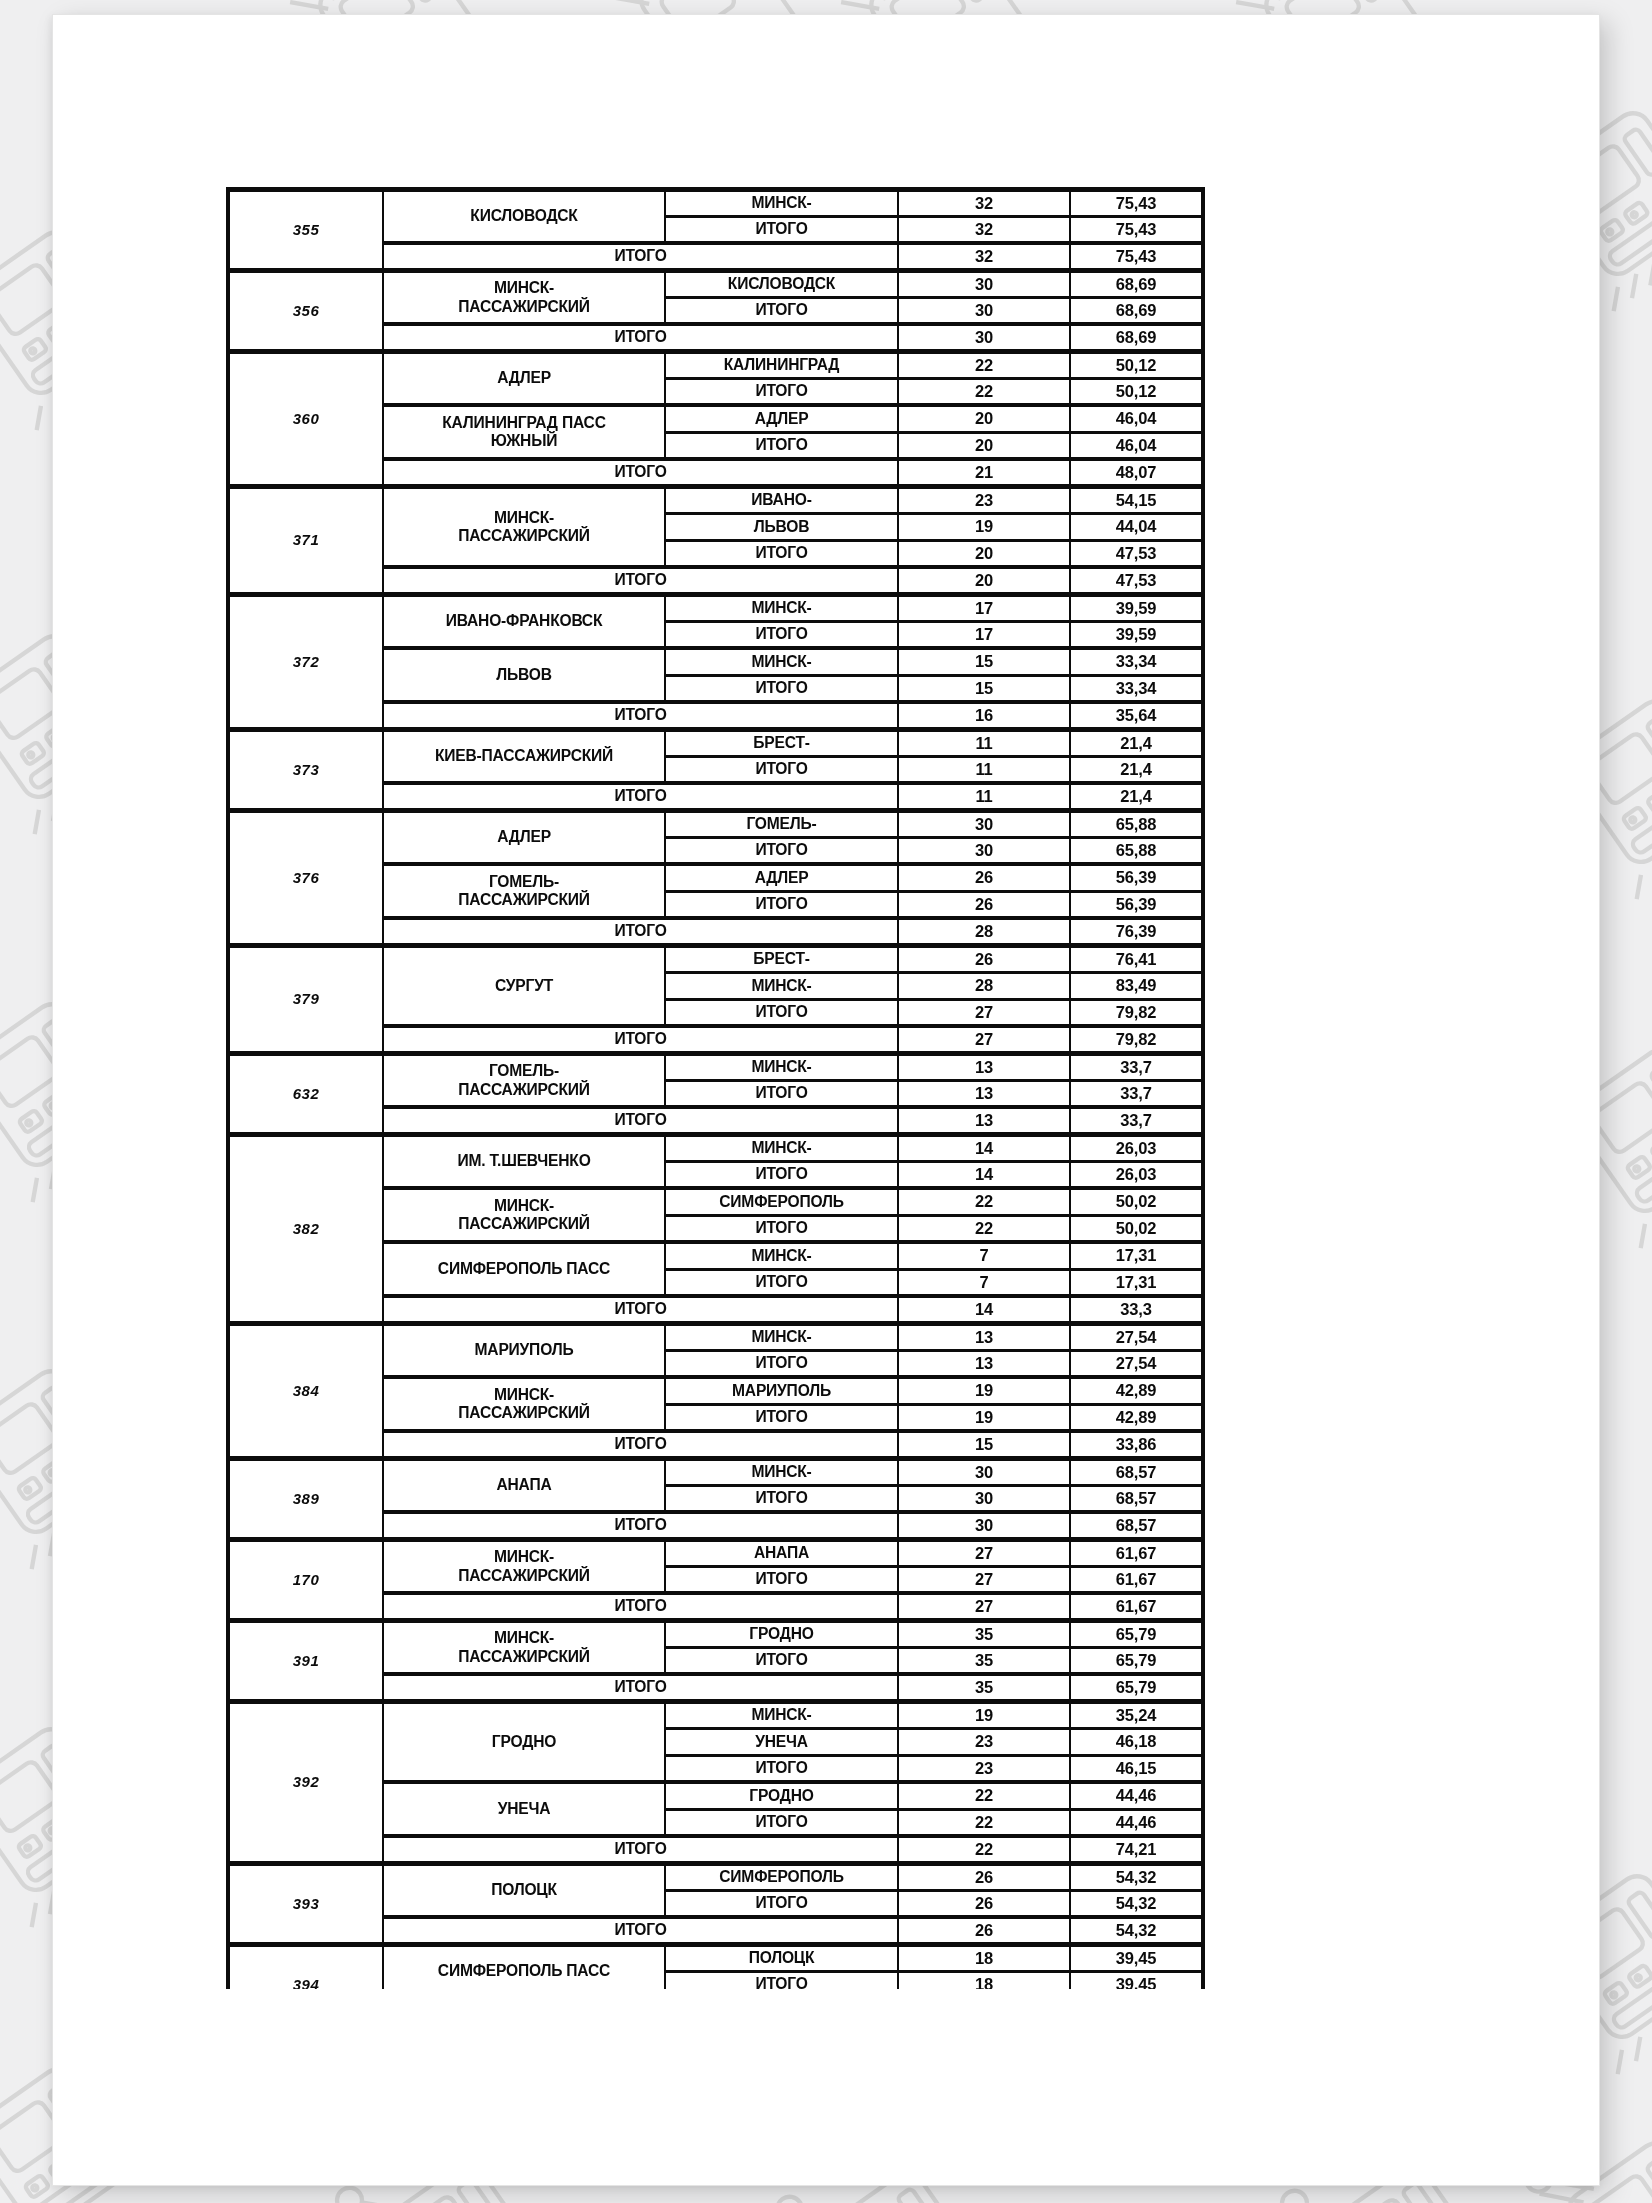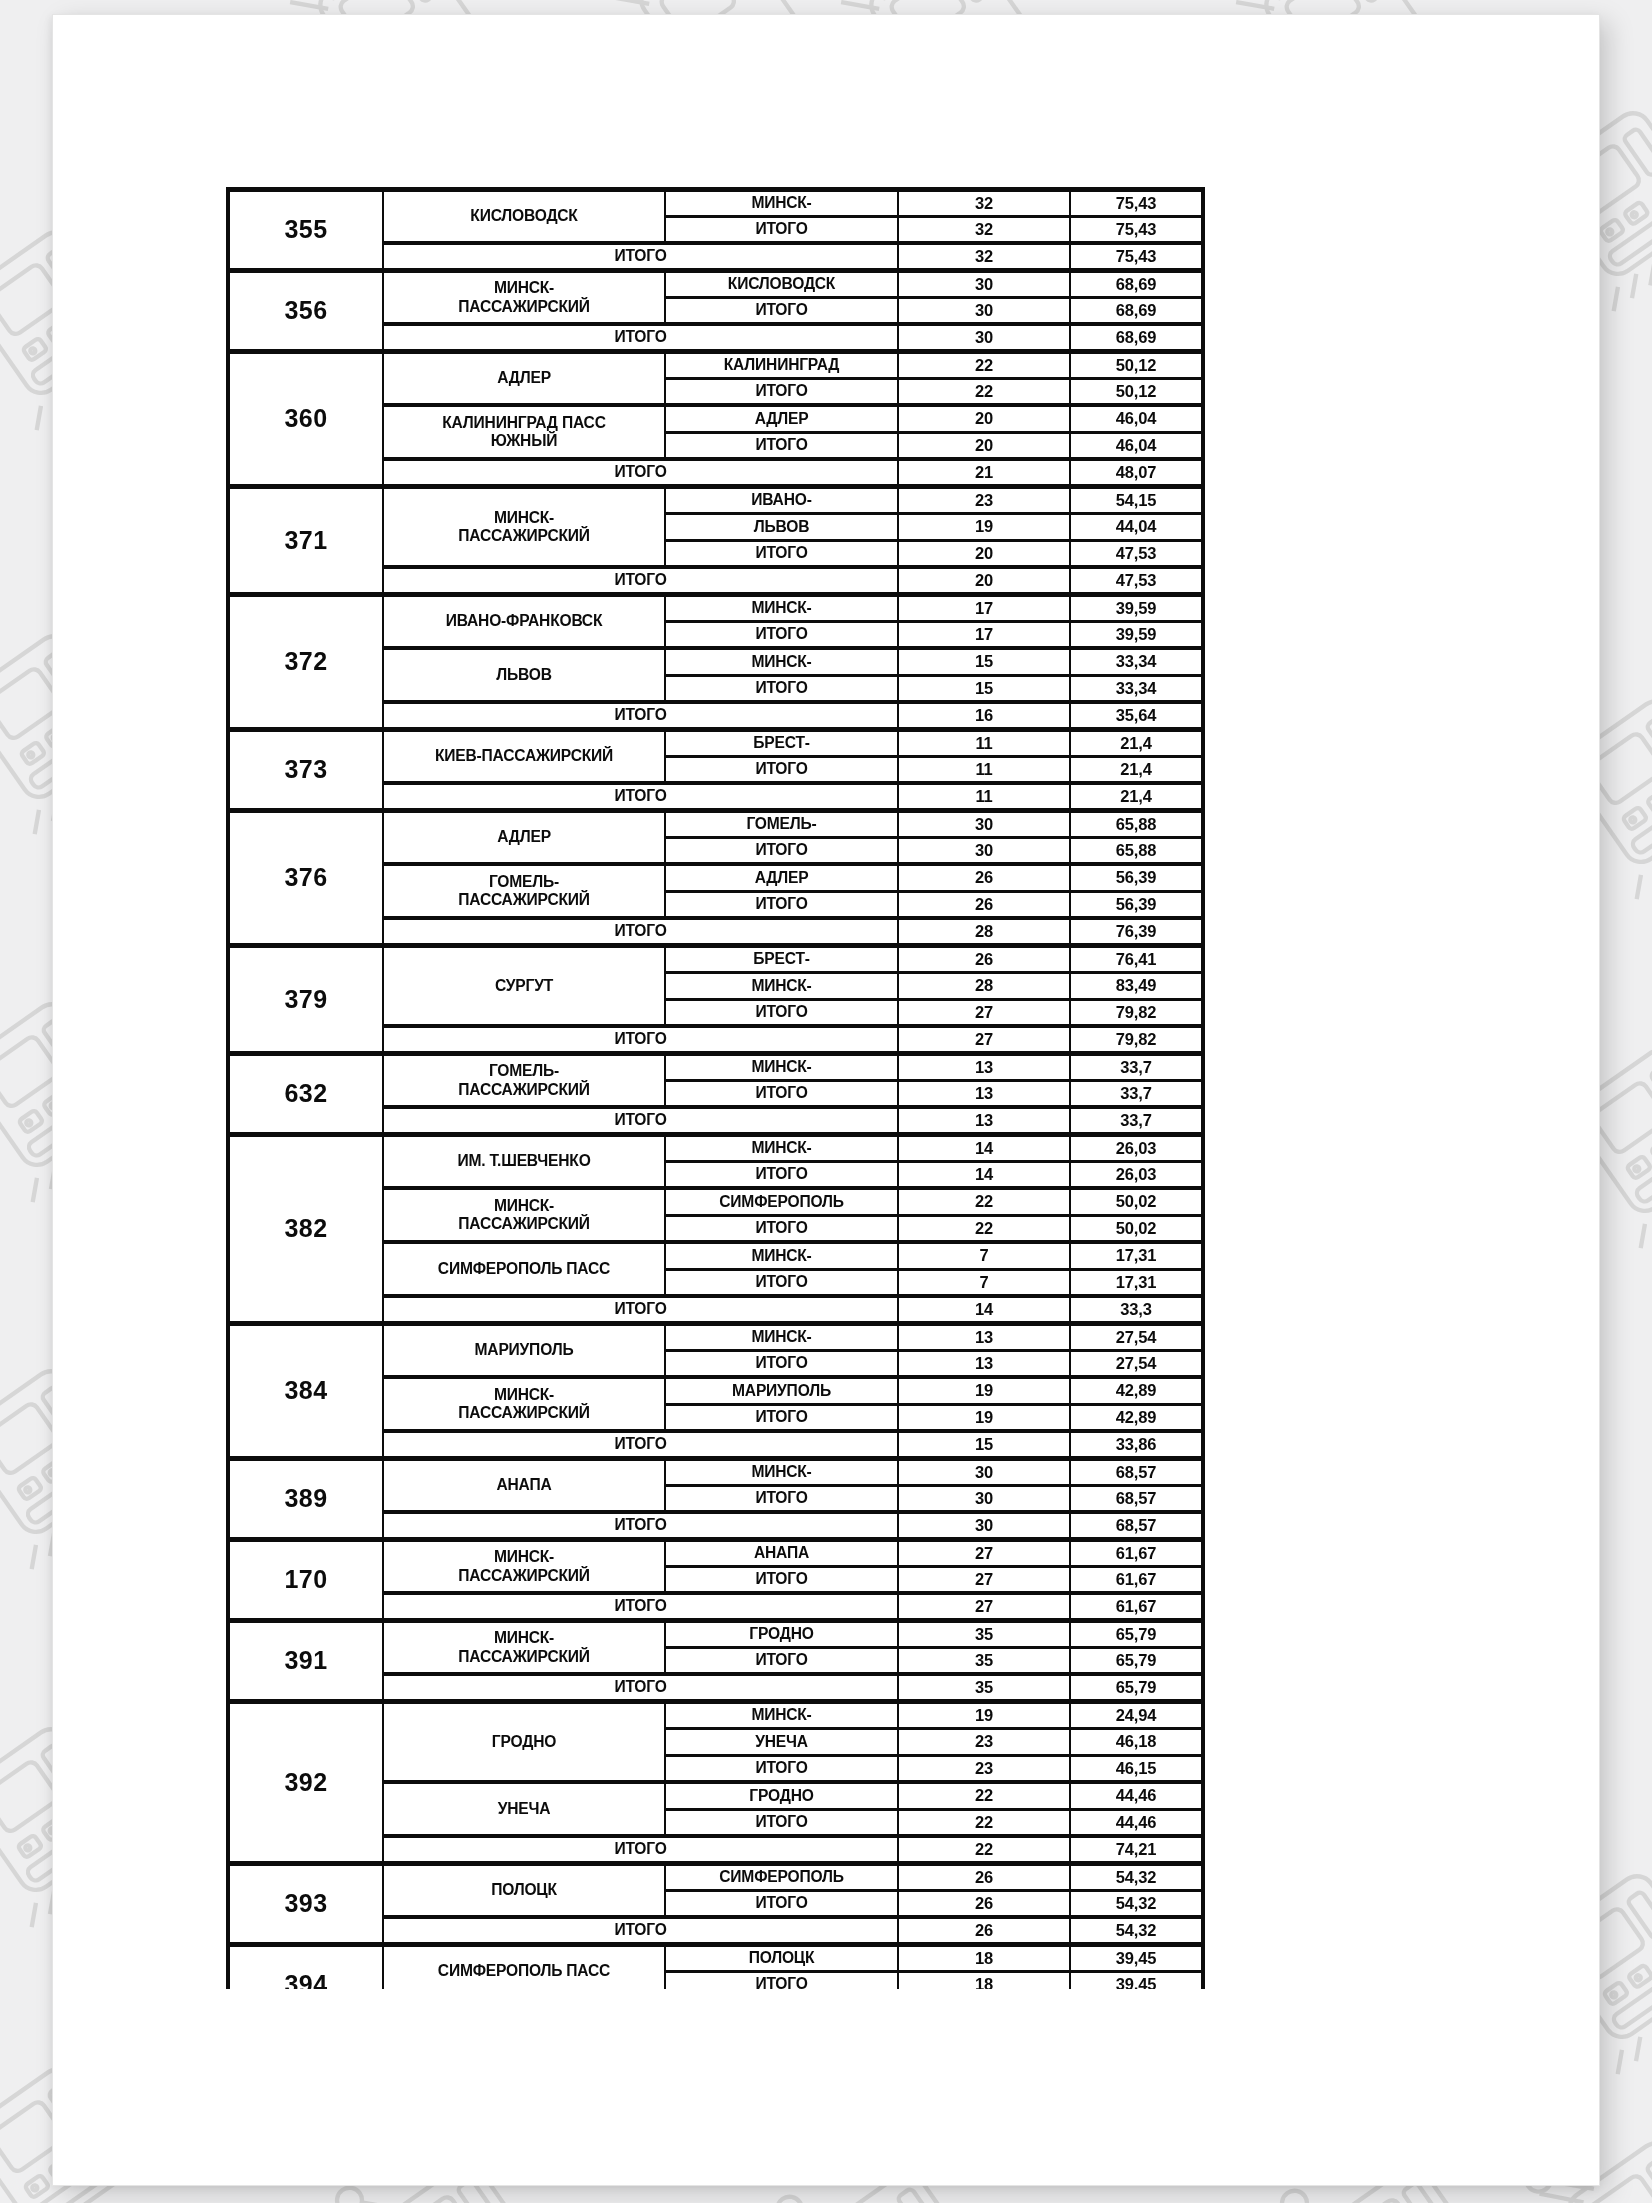--- a/index.html
+++ b/index.html
@@ -14,21 +14,21 @@
         border:0.9px solid #e4e4e4;box-sizing:border-box;}
   
   .table-clip{position:absolute;left:173px;top:172px;width:987px;height:1802px;overflow:hidden;}
   table.traintbl{border-collapse:collapse;table-layout:fixed;width:975px;
         color:#0c0c0c;}
   table.traintbl{border:4.6px solid #0c0c0c;}
   table.traintbl td{border:2.8px solid #0c0c0c;border-top-width:3.7px;border-bottom-width:3.7px;
         padding:0;text-align:center;vertical-align:middle;white-space:pre-line;
         font-weight:bold;font-size:15.6px;line-height:1.18;letter-spacing:-0.2px;overflow:hidden;}
   table.traintbl tr{height:27px;}
-  table.traintbl td.num{font-size:25px;letter-spacing:0.5px;}
+  table.traintbl td.num{font-size:15px;letter-spacing:0.5px;font-style:italic;}
   table.traintbl td.count,table.traintbl td.pct{font-size:16.5px;}
   table.traintbl tr.sec-start td{border-top-width:5.5px;}
   table.traintbl tr.grp-start td{border-top-width:4.6px;}
   .c0{width:155px}.c1{width:282px}.c2{width:233px}.c3{width:172px}.c4{width:133px}
 </style>
 </head>
 <body>
 
 <div class="canvas">
 
@@ -439,21 +439,21 @@
             <tr class="grp-start total-row">
               <td class="itogo" colspan="2">ИТОГО</td>
               <td class="count">35</td>
               <td class="pct">65,79</td>
             </tr>
             <tr class="sec-start">
               <td class="num" rowspan="6">392</td>
               <td class="station" rowspan="3">ГРОДНО</td>
               <td class="dest">МИНСК-</td>
               <td class="count">19</td>
-              <td class="pct">24,94</td>
+              <td class="pct">35,24</td>
             </tr>
             <tr>
               <td class="dest">УНЕЧА</td>
               <td class="count">23</td>
               <td class="pct">46,18</td>
             </tr>
             <tr>
               <td class="dest">ИТОГО</td>
               <td class="count">23</td>
               <td class="pct">46,15</td>

